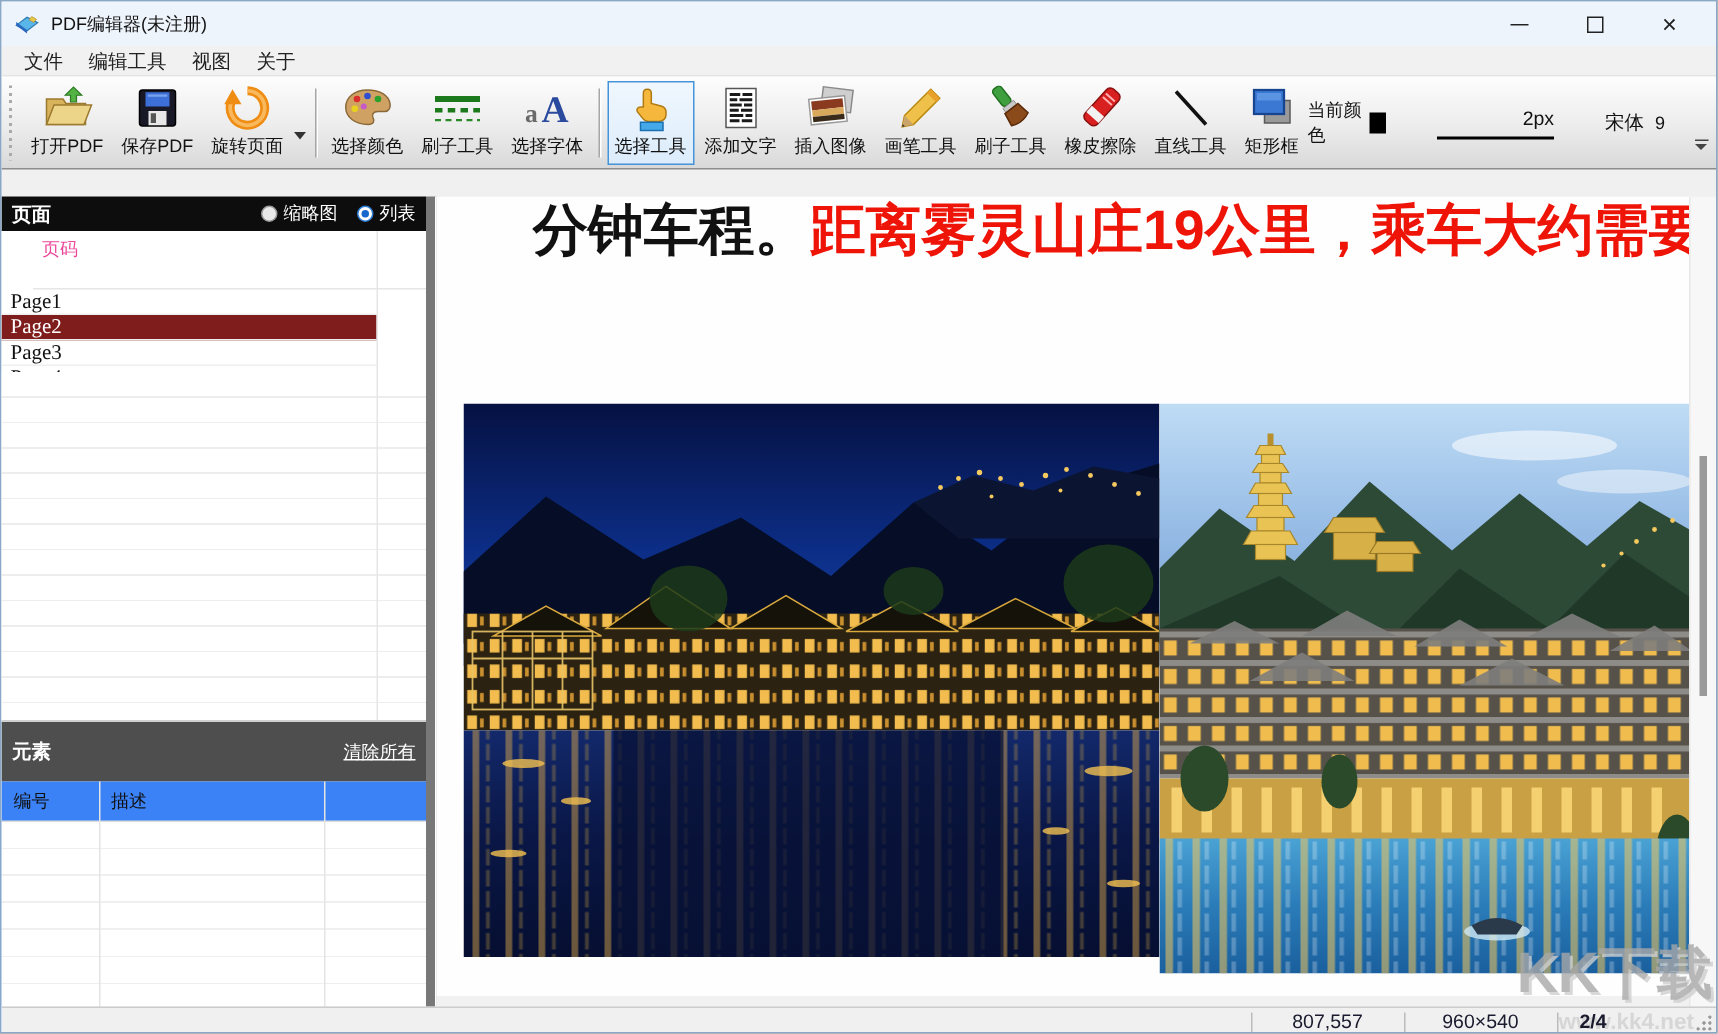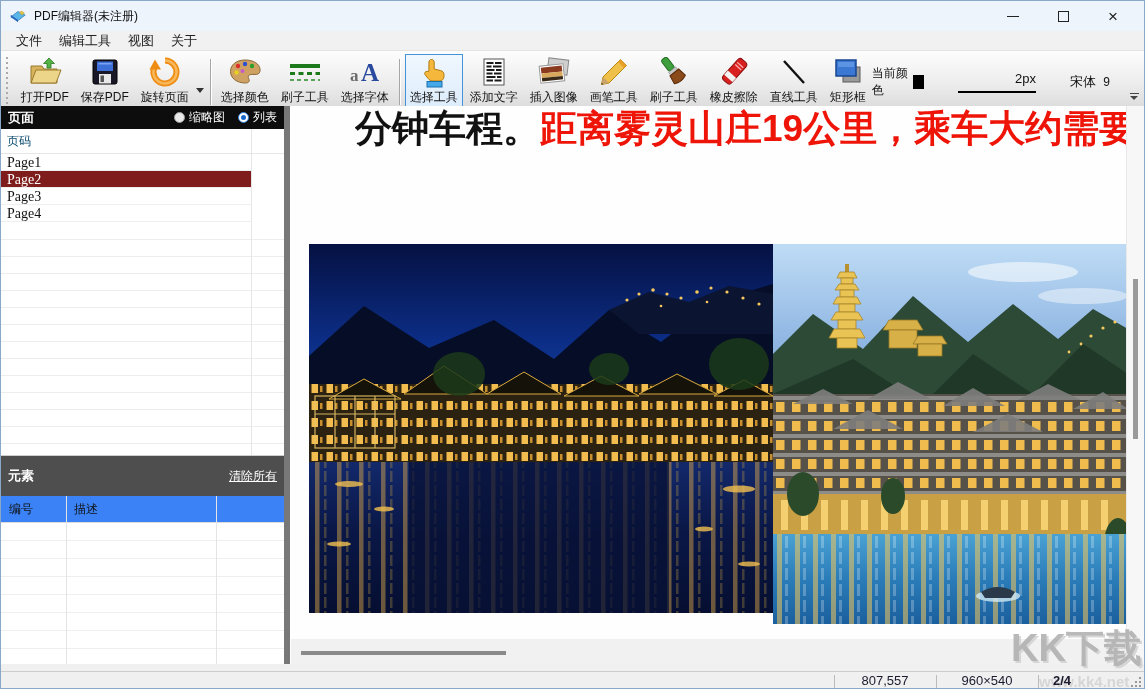--- a/index.html
+++ b/index.html
@@ -44,37 +44,37 @@
   .cc-swatch { width:14px; height:14px; }
   .lw-box { display:flex; flex-direction:column; align-items:flex-end; font-size:13px; color:#111; }
   .lw-line { width:78px; height:2px; background:#000; margin-top:5px; }
   .font-box { font-size:13px; color:#111; white-space:nowrap; }
   .tb-overflow { position:absolute; right:4px; top:92px; width:12px; }
   .tb-overflow .bar { width:9px; height:1px; background:#444; margin:0 auto 2px; }
   .tb-overflow .tri { width:0; height:0; border-left:4px solid transparent; border-right:4px solid transparent;
                       border-top:4px solid #444; margin:0 auto; }
 
   
-  .main { position:absolute; left:0; top:105px; width:100%; height:558px; display:flex; }
+  .main { position:absolute; left:0; top:130px; width:100%; height:558px; display:flex; }
 
   
   .sidebar { width:283px; display:flex; flex-direction:column; background:#fff; }
   .panel-head { height:23px; display:flex; align-items:center; padding:0 7px; color:#fff; flex:none; }
   .panel-head.pages { background:#0d0d0d; }
   .panel-head.elements { background:#4e4e4e; height:40px; }
   .panel-title { font-size:13px; font-weight:bold; }
   .radio-group { margin-left:auto; display:flex; align-items:flex-start; gap:13px; font-size:12px; }
   .radio { display:flex; align-items:center; gap:4px; }
   .rdot { width:11px; height:11px; border-radius:50%; background:#e9e9e9; border:1px solid #9a9a9a; position:relative; }
   .radio.on .rdot { background:#fff; border-color:#2a7ad0; }
   .radio.on .rdot::after { content:""; position:absolute; left:2px; top:2px; width:5px; height:5px;
                            border-radius:50%; background:#1767cc; }
   .pages-table { height:327px; position:relative; background:#fff; border-bottom:1px solid #cfcfcf; }
-  .col-head { height:25px; line-height:25px; padding-left:6px; font-size:12px; color:#0c4a6e;
-              border-bottom:1px solid #e6e6e6; }
+  .col-head { height:39px; line-height:25px; padding-left:6px; font-size:12px; color:#ec4899;
+              border-bottom:1px solid #e6e6e6;margin-left:21px; }
   .prow { height:17px; line-height:17px; padding-left:6px; font-size:14px; color:#111;
           font-family:Liberation Serif, serif; border-bottom:1px solid #efefef; width:250px; }
   .prow.sel { background:#7f1d1d; color:#fff; }
   .pages-filler { position:absolute; left:0; right:0; bottom:0; top:94px;
                   background:repeating-linear-gradient(to bottom, #fff 0 16px, #ededed 16px 17px); }
   .vline-pages { position:absolute; top:0; bottom:0; left:250px; width:1px; background:#e6e6e6; }
   .elements-table { flex:1; position:relative; background:#3b82f6; }
   .etable-head { height:27px; display:flex; align-items:center; font-size:12px; color:#111;
                  border-bottom:1px solid #dcdcdc; }
   .ecol1 { width:65px; padding-left:8px; }

